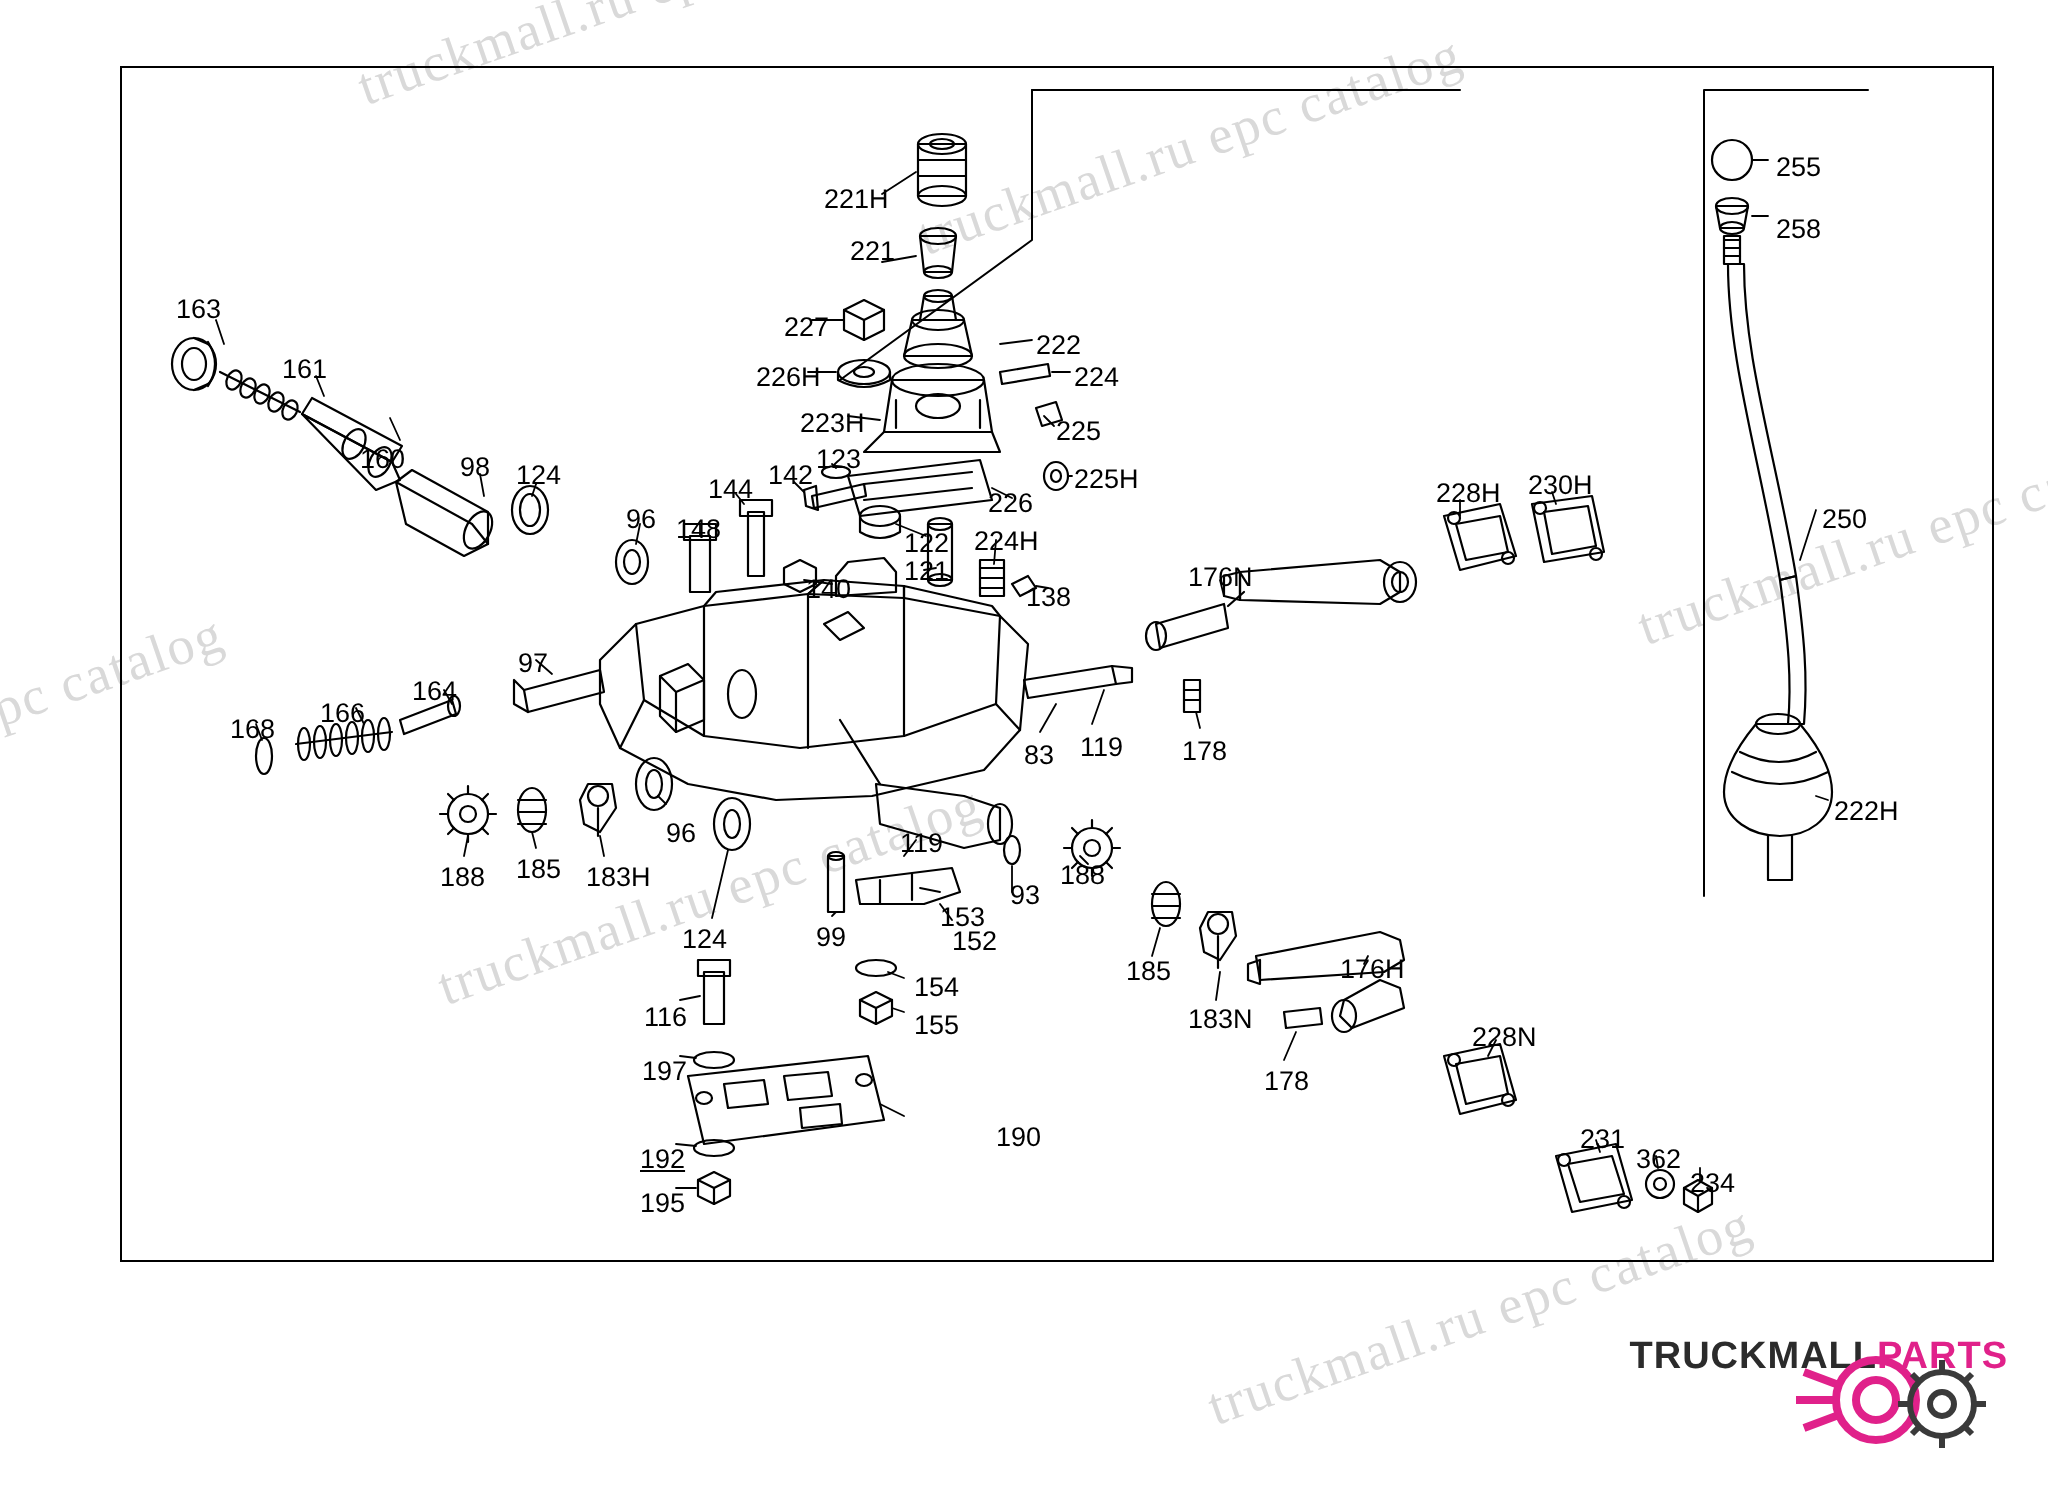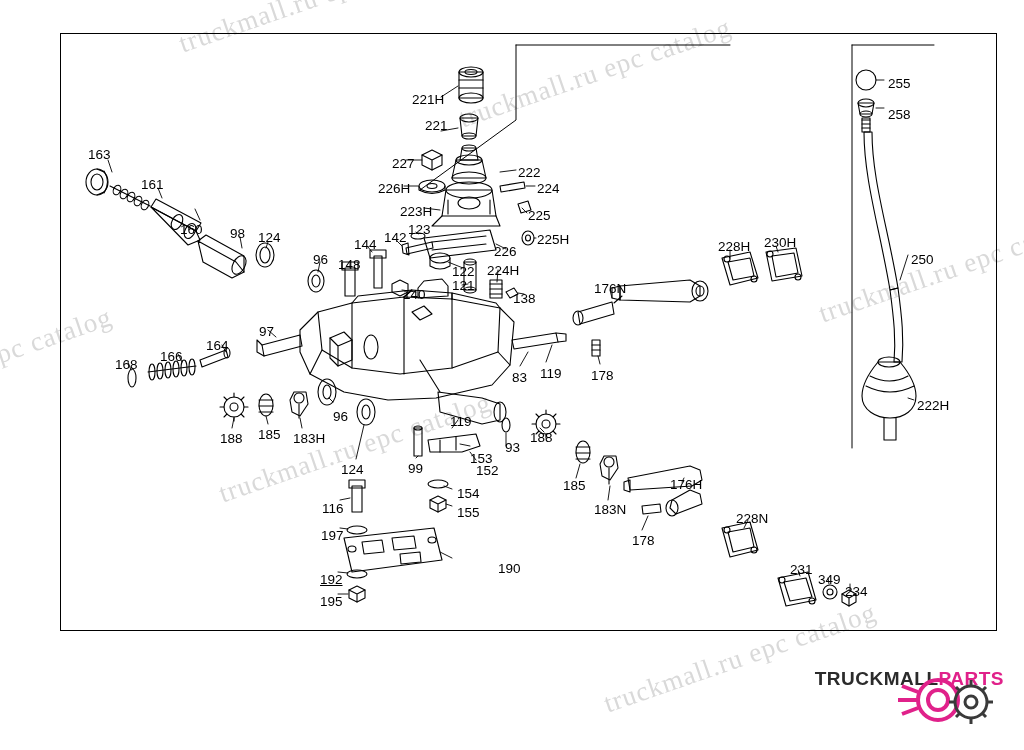--- a/index.html
+++ b/index.html
@@ -553,21 +553,21 @@
   <div class="lbl" style="left:563px; top:479px;">185</div>
   <div class="lbl" style="left:594px; top:503px;">183N</div>
   <div class="lbl" style="left:594px; top:282px;">176N</div>
   <div class="lbl" style="left:591px; top:369px;">178</div>
   <div class="lbl" style="left:632px; top:534px;">178</div>
   <div class="lbl" style="left:670px; top:478px;">176H</div>
   <div class="lbl" style="left:718px; top:240px;">228H</div>
   <div class="lbl" style="left:764px; top:236px;">230H</div>
   <div class="lbl" style="left:736px; top:512px;">228N</div>
   <div class="lbl" style="left:790px; top:563px;">231</div>
-  <div class="lbl" style="left:818px; top:573px;">349</div>
+  <div class="lbl" style="left:818px; top:573px;">362</div>
   <div class="lbl" style="left:845px; top:585px;">234</div>
   <div class="lbl" style="left:888px; top:77px;">255</div>
   <div class="lbl" style="left:888px; top:108px;">258</div>
   <div class="lbl" style="left:911px; top:253px;">250</div>
   <div class="lbl" style="left:917px; top:399px;">222H</div>
 
   <div class="logo-text">
     <span>TRUCKMALL</span><span class="pink">PARTS</span>
   </div>
   <svg class="logo" viewBox="0 0 180 74">

